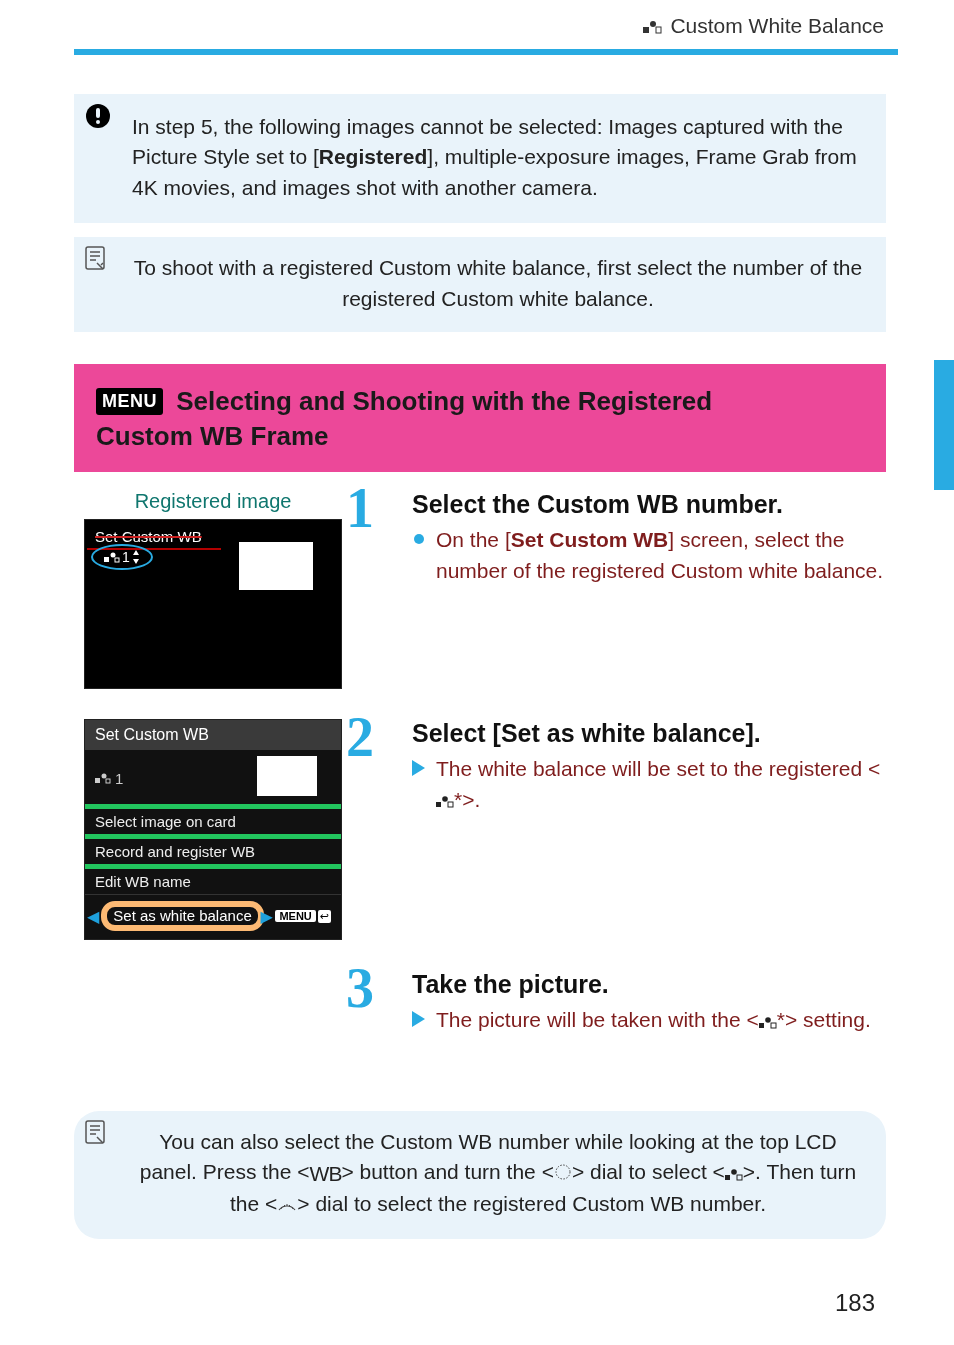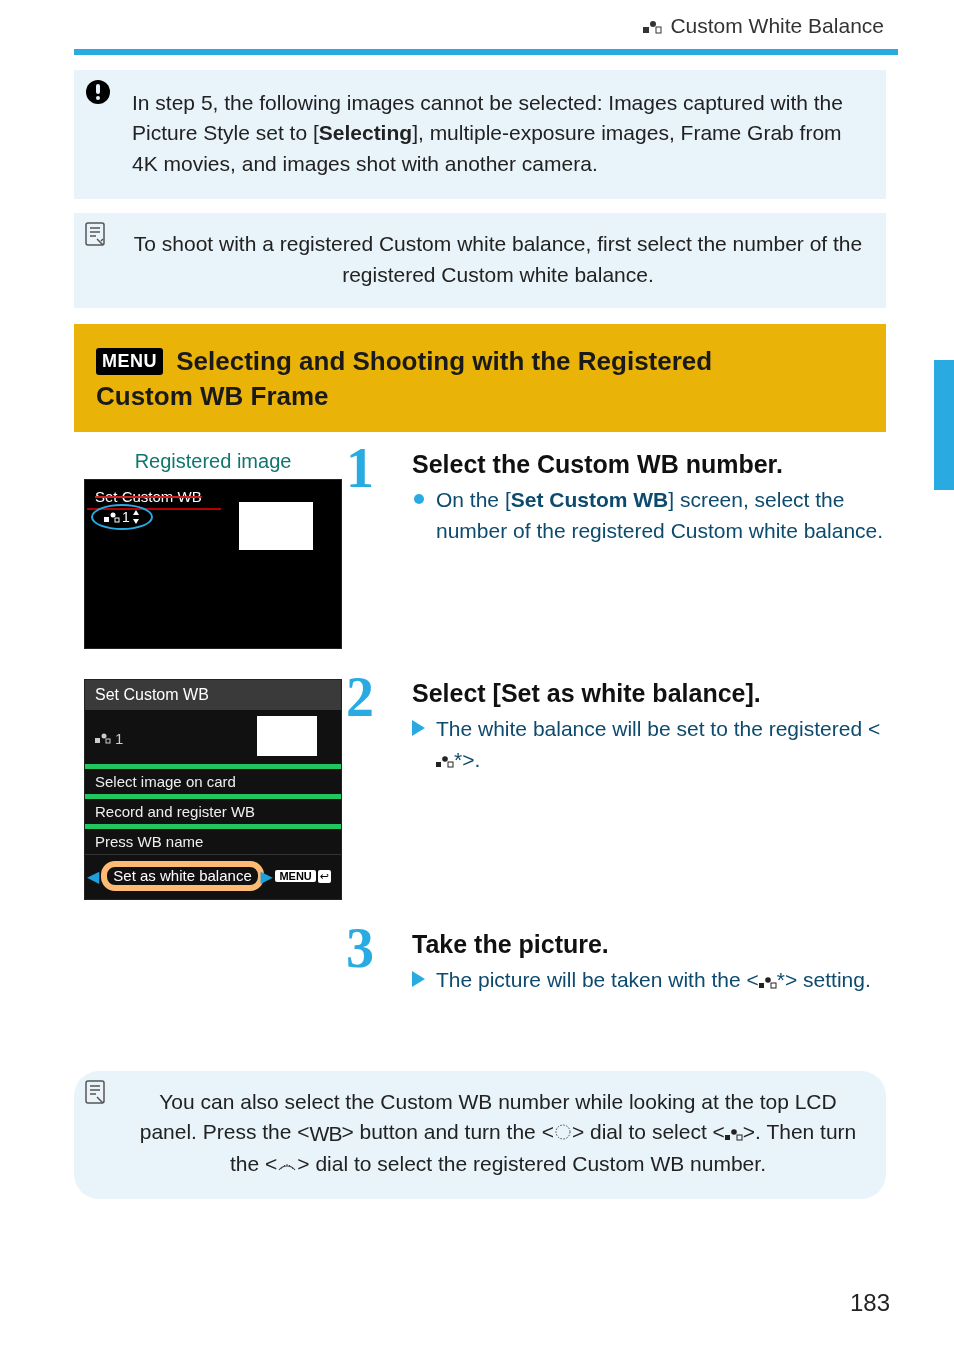--- a/index.html
+++ b/index.html
@@ -1,27 +1,27 @@
 <!DOCTYPE html>
 <html><head>
 <meta charset="utf-8">
 <style>
   * { box-sizing: border-box; margin: 0; padding: 0; }
   body { font-family: Arial, Helvetica, sans-serif; background: #fff; width: 954px; }
-  .page { width: 954px; min-height: 1345px; position: relative; padding-top: 40px; }
+  .page { width: 954px; min-height: 1345px; position: relative; padding-top: 64px; }
   .header-bar { position: absolute; top: 0; left: 0; right: 0; }
   .header-text { font-size: 21px; color: #333; text-align: right; padding: 14px 70px 10px 0; }
   .header-text .h-icon { display: inline-block; vertical-align: middle; margin-right: 8px; }
   .blue-rule { height: 6px; background: #29abe2; margin: 0 56px 0 74px; }
   .tab-marker { position: absolute; right: 0; top: 360px; width: 20px; height: 130px; background: #29abe2; }
   .content { padding: 30px 68px 0 74px; }
   .note-box { background: #e9f3fa; padding: 18px 22px 20px 58px; position: relative; font-size: 21px; line-height: 1.45; color: #222; margin-bottom: 14px; }
   .note-box .note-icon { position: absolute; left: 10px; top: 8px; }
   .note-box.compact { padding-top: 16px; padding-bottom: 18px; text-align: center; }
-  .section-heading { background: #eab308; padding: 20px 22px 18px 22px; margin-top: 16px; margin-bottom: 18px; }
+  .section-heading { background: #ec4899; padding: 20px 22px 18px 22px; margin-top: 32px; margin-bottom: 18px; }
   .section-heading .sh-line { font-size: 26px; font-weight: bold; color: #1a1a1a; line-height: 1.35; }
   .sh-menu { display: inline-block; background: #000; color: #fff; font-size: 18px; font-weight: bold; letter-spacing: 0.5px; padding: 1px 6px 2px 6px; border-radius: 3px; vertical-align: 3px; margin-right: 6px; }
   .step-row { display: flex; margin-top: 4px; margin-bottom: 30px; }
   .left-col { width: 278px; flex-shrink: 0; }
   .right-col { flex: 1; padding-left: 26px; position: relative; }
   .caption { text-align: center; font-size: 20px; color: #0f766e; margin-bottom: 6px; }
   .screen { width: 258px; height: 170px; background: #000; color: #fff; font-size: 14px; position: relative; border: 1px solid #222; margin: 0 auto; }
   .screen .title-move { position: absolute; top: 8px; left: 10px; font-size: 15px; }
   .screen .strike { text-decoration: line-through; text-decoration-color: #cc2222; text-decoration-thickness: 2px; }
   .screen .wb-bubble { position: absolute; top: 24px; left: 6px; border: 2px solid #29abe2; border-radius: 50% / 50%; width: 62px; height: 26px; display: flex; align-items: center; justify-content: center; font-size: 14px; }
@@ -32,27 +32,27 @@
   .screen2 .s2-sub { padding: 4px 10px 2px 10px; color: #ccc; font-size: 15px; display: flex; align-items: center; }
   .screen2 .s2-thumb { width: 60px; height: 40px; background: #fff; margin: 2px 14px 6px auto; }
   .screen2 .s2-item { padding: 4px 10px; border-top: 5px solid #22c55e; font-size: 15px; color: #eee; }
   .screen2 .s2-foot { padding: 6px 10px 8px 10px; display: flex; align-items: center; border-top: 1px solid #333; }
   .screen2 .blue-pill { display: inline-block; border: 6px solid #fdba74; border-radius: 14px; padding: 0 6px 1px 6px; font-size: 15px; color: #fff; margin-right: auto; }
   .screen2 .blue-arrow { color: #1ea0dc; font-size: 16px; margin: 0 2px 0 -8px; }
   .screen2 .menu-back { background: #fff; color: #000; font-size: 11px; font-weight: bold; padding: 0 4px; border-radius: 2px; margin-left: auto; }
   .screen2 .menu-arrow { color: #000; background: #fff; font-size: 11px; padding: 0 2px; border-radius: 2px; margin-left: 2px; }
   .step-num { font-family: "Times New Roman", serif; font-size: 56px; font-weight: bold; color: #29abe2; position: absolute; left: -6px; top: -10px; line-height: 1; }
   .step-title { font-size: 25px; font-weight: bold; color: #111; margin-left: 34px; margin-bottom: 6px; }
-  .step-body { margin-left: 34px; font-size: 21px; color: #0c4a6e; line-height: 1.45; }
+  .step-body { margin-left: 34px; font-size: 21px; color: #7f1d1d; line-height: 1.45; }
   .step-body .bullet-line { position: relative; padding-left: 24px; margin-bottom: 4px; }
   .step-body .dot { position: absolute; left: 2px; top: 9px; width: 10px; height: 10px; border-radius: 50%; background: #29abe2; }
   .step-body .tri { position: absolute; left: 0px; top: 6px; width: 0; height: 0; border-top: 8px solid transparent; border-bottom: 8px solid transparent; border-left: 13px solid #29abe2; }
   .bold { font-weight: bold; }
   .inline-icon { display: inline-block; vertical-align: middle; }
-  .page-num { position: absolute; bottom: 28px; right: 64px; font-size: 24px; color: #222; }
+  .page-num { position: absolute; bottom: 28px; right: 79px; font-size: 24px; color: #222; }
   .note-bottom { margin-top: 70px; border-radius: 25px; }
 </style>
 </head>
 <body>
 
 <div class="page">
 
   <div class="header-bar">
     <div class="header-text">
       <span class="h-icon">
@@ -71,21 +71,21 @@
   <div class="content">
 
     <div class="note-box">
       <span class="note-icon">
         <svg width="28" height="28" viewBox="0 0 28 28">
             <circle cx="14" cy="14" r="12" fill="#000"></circle>
             <rect x="12" y="6" width="4" height="10" rx="2" fill="#e9f3fa"></rect>
             <circle cx="14" cy="20" r="2" fill="#e9f3fa"></circle>
           </svg>
       </span>
-      <span>In step 5, the following images cannot be selected: Images captured with the Picture Style set to [</span><span class="bold">Selecting</span><span>], multiple-exposure images, Frame Grab from 4K movies, and images shot with another camera.</span>
+      <span>In step 5, the following images cannot be selected: Images captured with the Picture Style set to [</span><span class="bold">Registered</span><span>], multiple-exposure images, Frame Grab from 4K movies, and images shot with another camera.</span>
     </div>
 
     <div class="note-box compact">
       <span class="note-icon">
         <svg width="22" height="26" viewBox="0 0 22 26">
             <rect x="2" y="2" width="18" height="22" rx="2" fill="none" stroke="#555" stroke-width="1.5"></rect>
             <line x1="6" y1="7" x2="16" y2="7" stroke="#555" stroke-width="1.5"></line>
             <line x1="6" y1="11" x2="16" y2="11" stroke="#555" stroke-width="1.5"></line>
             <line x1="6" y1="15" x2="12" y2="15" stroke="#555" stroke-width="1.5"></line>
             <path d="M13 18 l6 6 M19 18 l-2 2" stroke="#555" stroke-width="1.5" fill="none"></path>
@@ -142,21 +142,21 @@
             <svg width="16" height="12" viewBox="0 0 16 12">
                 <rect x="0" y="6" width="5" height="5" fill="#ccc"></rect>
                 <circle cx="9" cy="4" r="2.5" fill="#ccc"></circle>
                 <rect x="11" y="7" width="4" height="4" fill="none" stroke="#ccc"></rect>
               </svg>
             <span style="margin-left:4px">1</span>
             <div class="s2-thumb"></div>
           </div>
           <div class="s2-item">Select image on card</div>
           <div class="s2-item">Record and register WB</div>
-          <div class="s2-item">Press WB name</div>
+          <div class="s2-item">Edit WB name</div>
           <div class="s2-foot">
             <span class="blue-arrow">◀</span>
             <span class="blue-pill">Set as white balance</span>
             <span class="blue-arrow" style="margin-left:-4px">▶</span>
             <span class="menu-back">MENU</span>
               <span class="menu-arrow">↩</span>
           </div>
         </div>
       </div>
       <div class="right-col">

